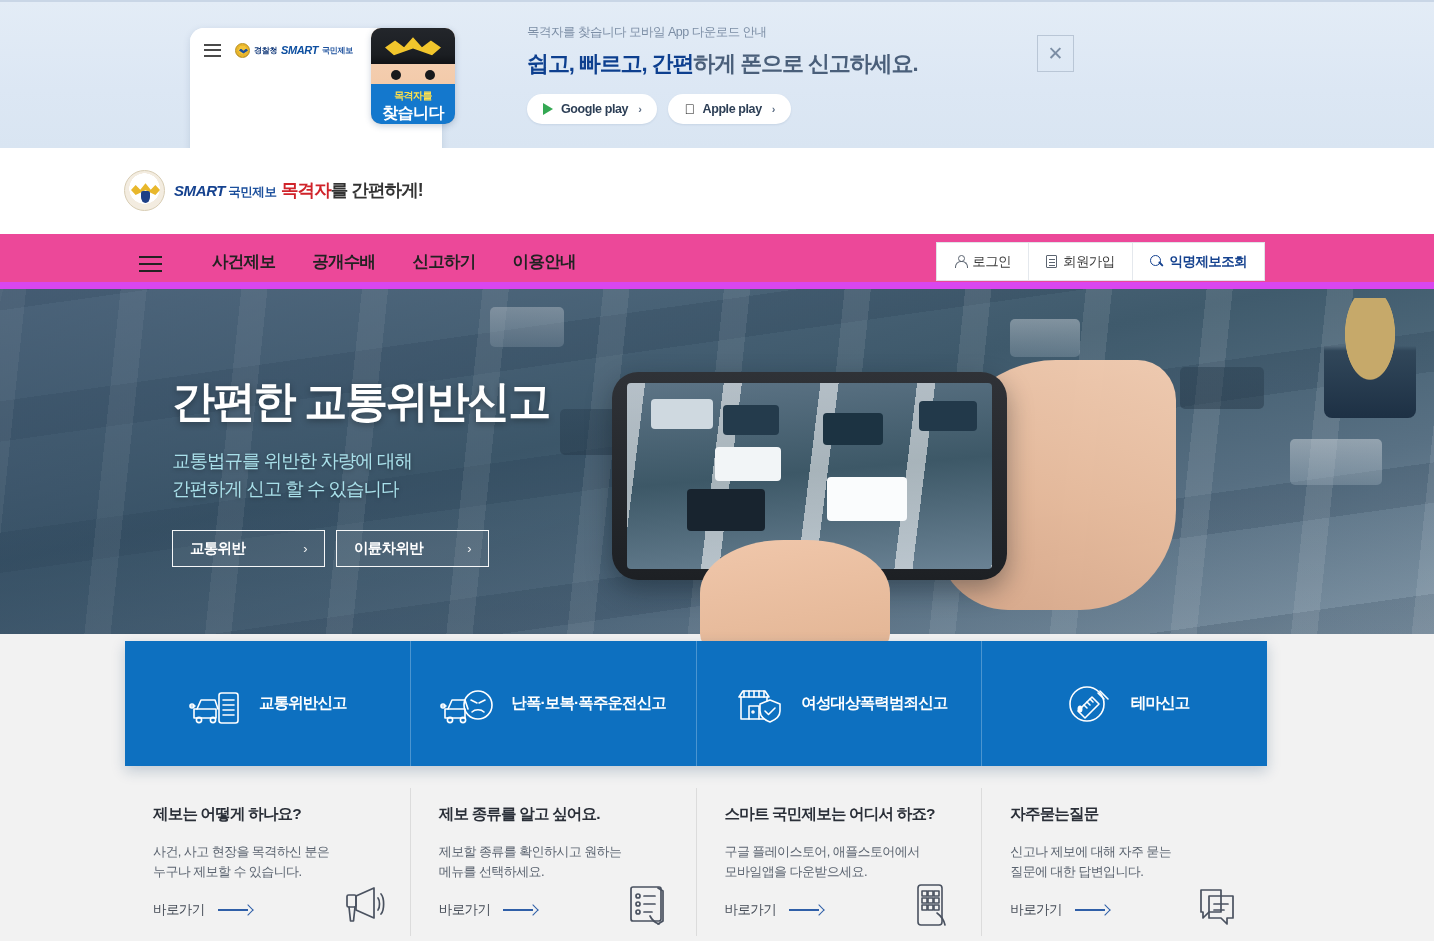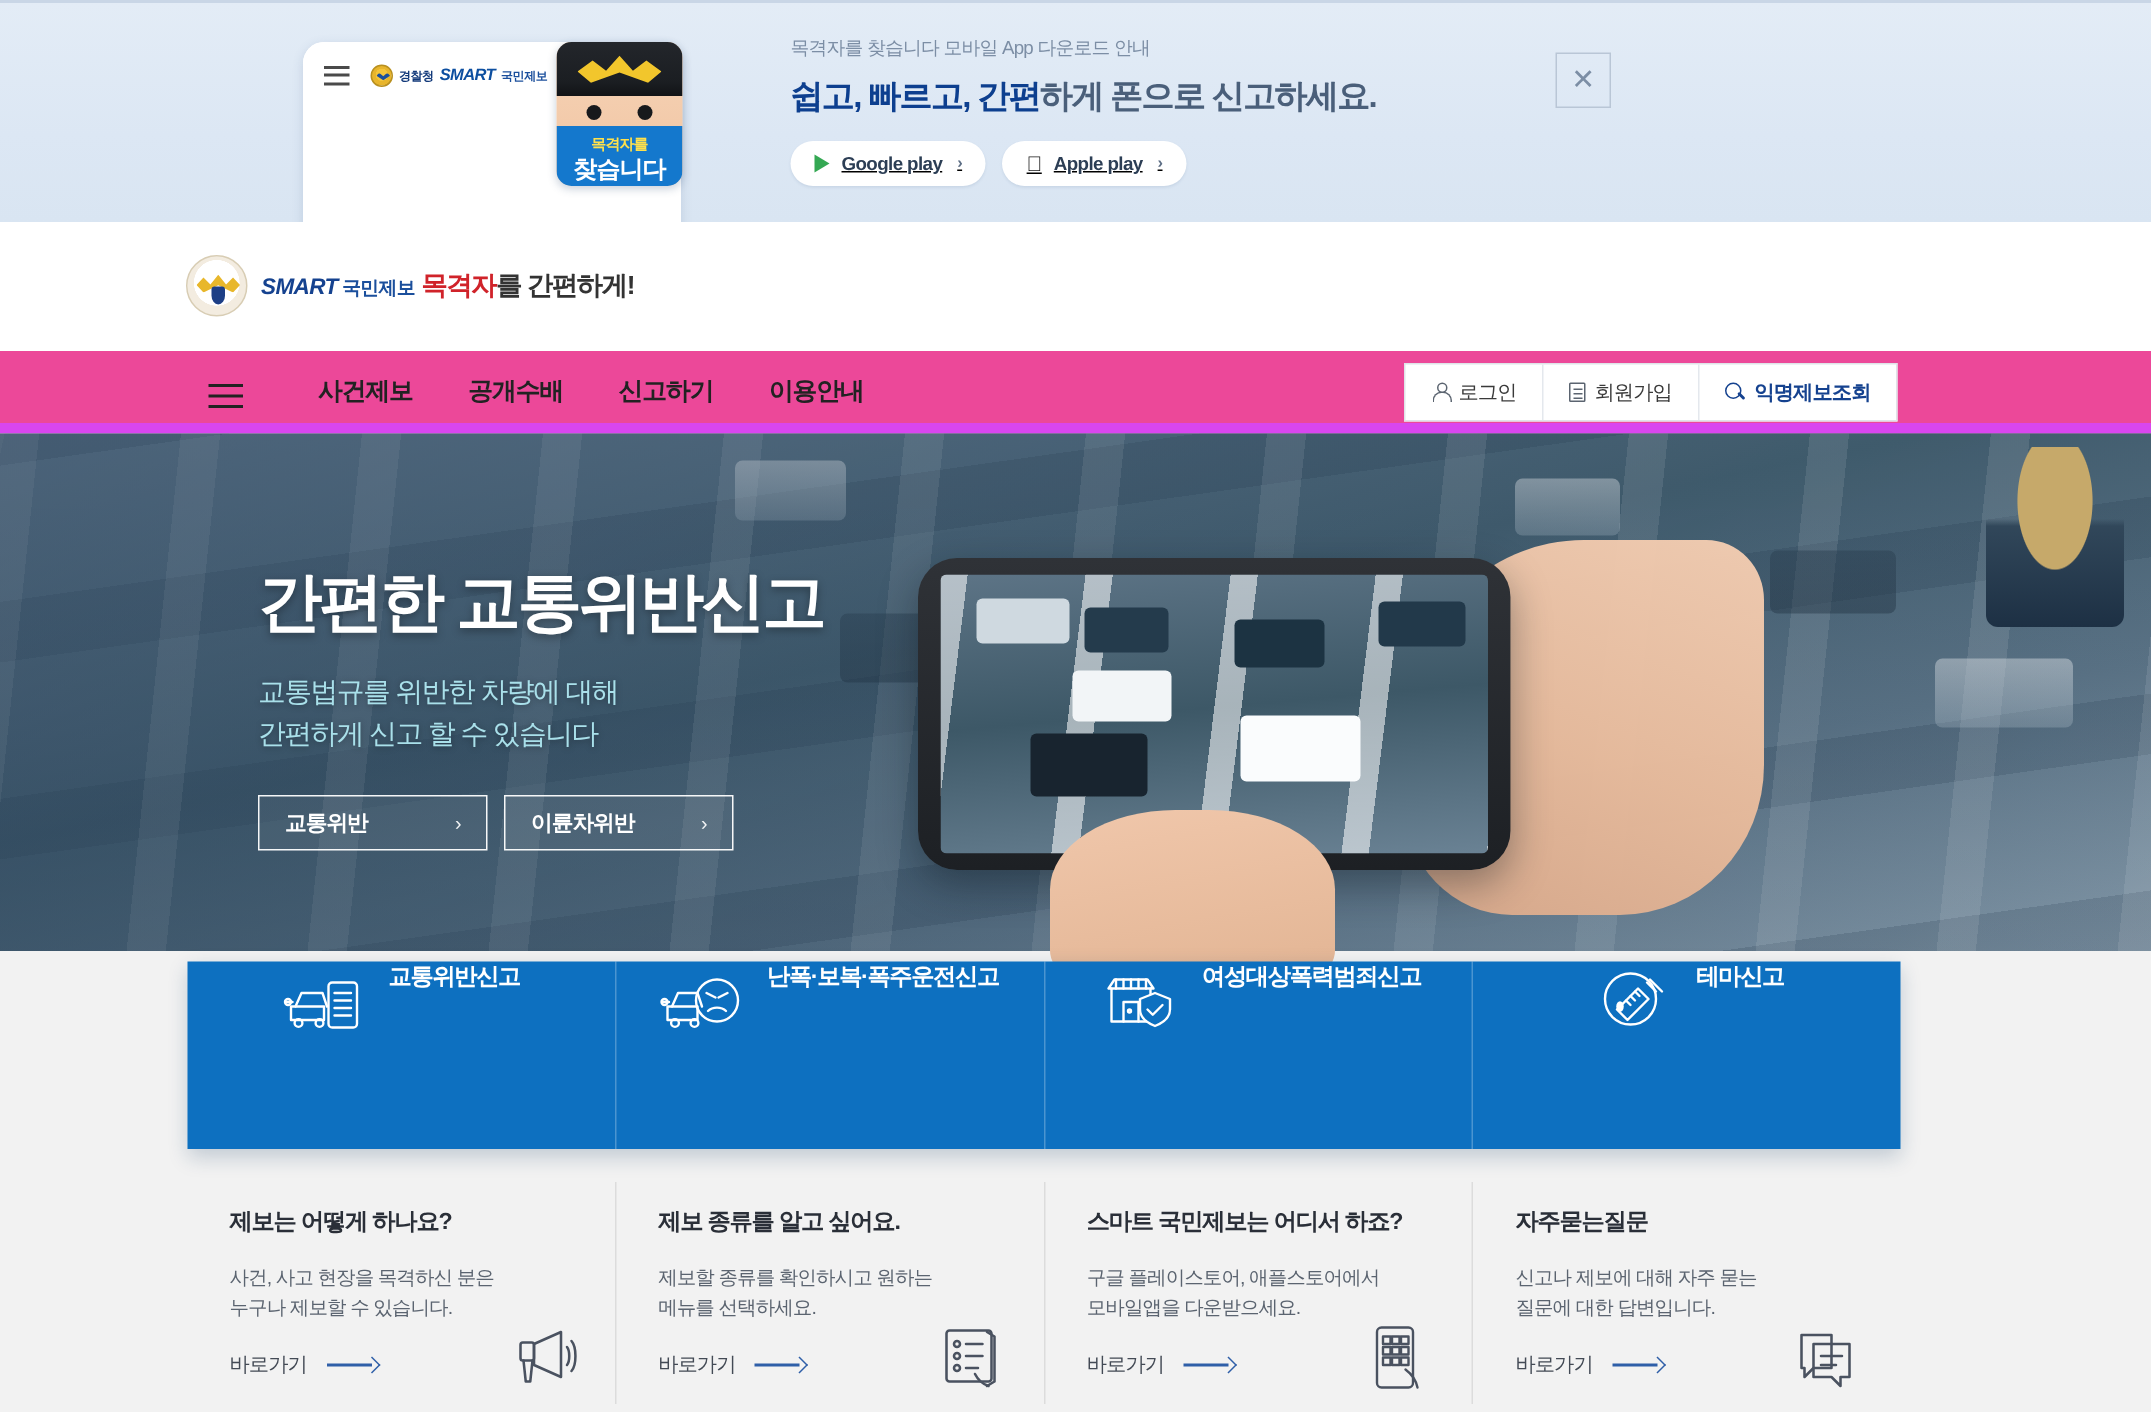--- a/index.html
+++ b/index.html
@@ -18,21 +18,21 @@
     width: 1434px; height: 148px;
     background: linear-gradient(180deg, #e3ecf6 0%, #dce7f4 60%, #d9e5f2 100%);
     border-top: 2px solid #c9d6e6;
     overflow: hidden;
   }
   .banner-phone-wrap {
     position: absolute; left: 186px; top: 26px;
     width: 252px; height: 122px;
   }
   .banner-phone {
-    position: absolute; left: 16px; top: 0;
+    position: absolute; left: 4px; top: 0;
     width: 252px; height: 130px;
     background: #ffffff;
     border-radius: 14px 14px 0 0;
     box-shadow: 0 2px 7px rgba(60,90,130,.17);
     overflow: hidden;
   }
   .bp-top {
     position: relative; height: 44px; background: #fff;
     display: flex; align-items: center;
   }
@@ -112,21 +112,21 @@
   }
   .mascot-band .a { display:block; font-size: 10px; font-weight: 800; color: #ffe14b; letter-spacing: -.6px; }
   .mascot-band .b { display:block; font-size: 16px; font-weight: 800; color: #ffffff; letter-spacing: -.6px; }
 
   .banner-copy { position: absolute; left: 527px; top: 22px; }
   .banner-sub { font-size: 12.5px; color: #7c8ea5; letter-spacing: -.5px; margin-bottom: 8px; }
   .banner-title {
     font-size: 22px; font-weight: 700; letter-spacing: -1.1px; color: #4a5f7a;
   }
   .banner-title b { color: #0d3f8f; font-weight: 800; }
-  .store-row { display: flex; gap: 11px; margin-top: 15px; text-decoration: underline; }
+  .store-row { display: flex; gap: 11px; margin-top: 15px; }
   .store-btn {
     display: flex; align-items: center; gap: 8px;
     height: 30px; padding: 0 16px;
     background: #fff; border-radius: 16px;
     box-shadow: 0 1px 2px rgba(60,90,130,.12);
     font-size: 12.5px; color: #2c3e55; font-weight: 600; letter-spacing: -.4px;
     cursor: pointer; white-space: nowrap;
   }
   .gp-icon {
     width: 0; height: 0;
@@ -350,21 +350,21 @@
     border-radius: 8px;
   }
 
   
   .quickbar {
     position: absolute; left: 125px; top: 641px; z-index: 6;
     width: 1142px; height: 125px; background: #0d70c0;
     display: flex; box-shadow: 0 5px 13px rgba(20,60,100,.22);
   }
   .quick-item {
-    flex: 1; display: flex; align-items: flex-start; justify-content: center;
+    flex: 1; display: flex; align-items: center; justify-content: center;
     gap: 15px; cursor: pointer; color: #fff;
   }
   .quick-item + .quick-item { border-left: 1px solid rgba(255,255,255,.26); }
   .quick-label { font-size: 15.5px; font-weight: 700; letter-spacing: -.9px; white-space: nowrap; }
   .qicon { width: 56px; height: 50px; position: relative; }
   .qicon svg { width: 100%; height: 100%; display: block; }
 
   
   .cards {
     position: absolute; left: 125px; top: 788px;

